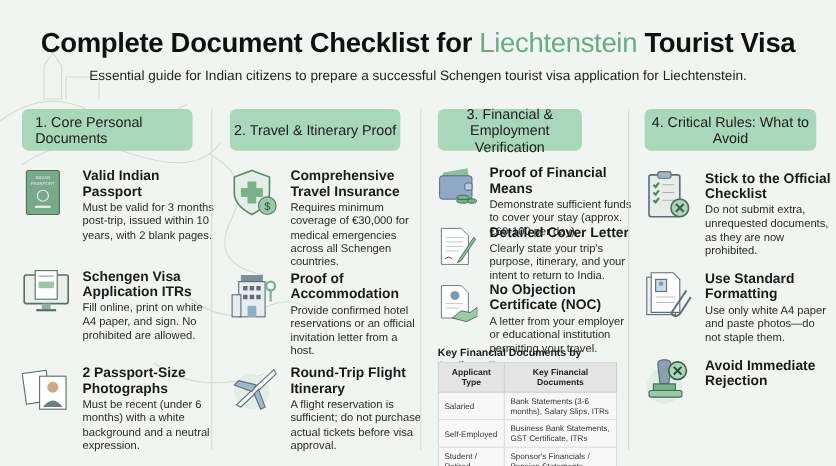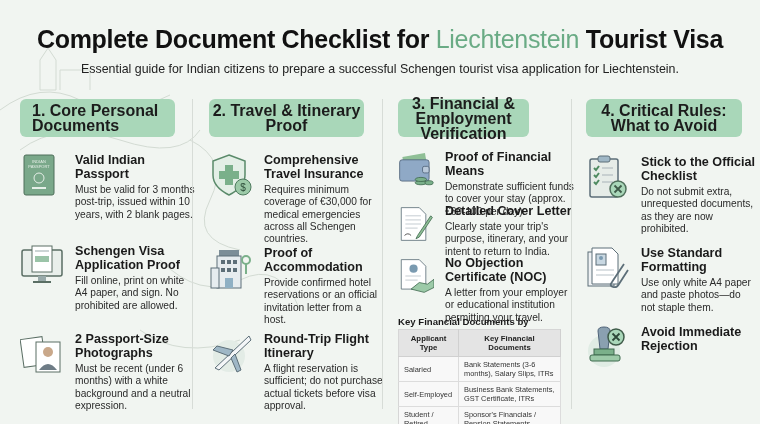--- a/index.html
+++ b/index.html
@@ -13,21 +13,21 @@
     .bg-deco { position: absolute; left: 0; top: 0; width: 760px; height: 424px; pointer-events: none; }
     .header { position: absolute; top: 24px; left: 0; width: 760px; text-align: center; }
     .title { font-size: 25px; font-weight: bold; letter-spacing: -0.3px; color: #111; line-height: 30px; }
     .title .accent { color: #6aab85; font-weight: normal; }
     .subtitle { margin-top: 8px; font-size: 12.4px; color: #222; }
     .columns { position: absolute; top: 99px; left: 0; width: 760px; height: 320px; }
     .col { position: absolute; top: 0; height: 320px; }
     .divider { position: absolute; top: 100px; width: 1px; height: 310px; background: #d7dcd7; }
     .col-head {
       background: #a9d7b9; border-radius: 6px; height: 38px;
-      font-weight: bold; font-size: 16px; color: #1c1c1c; line-height: 15px;
+      font-weight: normal; font-size: 13px; color: #1c1c1c; line-height: 15px;
       display: flex; align-items: center; justify-content: center; text-align: center; padding: 0 0;
     }
     .col-head.left { justify-content: flex-start; text-align: left; padding-left: 12px; }
     .item { position: absolute; left: 0; display: flex; }
     .icon { width: 44px; height: 44px; flex: none; margin-right: 11px; }
     .icon svg { width: 44px; height: 44px; }
     .item-title { font-weight: bold; font-size: 12.6px; line-height: 14px; color: #1a1a1a; margin-bottom: 3px; }
     .item-desc { font-size: 10.2px; line-height: 12.3px; color: #2a2a2a; }
     .table-title { position: absolute; font-weight: bold; font-size: 9.6px; color: #1a1a1a; }
     table.fin {
@@ -81,21 +81,21 @@
         <svg viewBox="0 0 44 44">
             <rect x="2" y="6" width="40" height="26" rx="2" fill="#e9efeb" stroke="#5a6e64" stroke-width="1.5"></rect>
             <rect x="12" y="2" width="20" height="26" fill="#fff" stroke="#5a6e64"></rect>
             <rect x="15" y="12" width="14" height="6" fill="#9bc4a8"></rect>
             <line x1="15" y1="7" x2="29" y2="7" stroke="#9aa"></line>
             <rect x="18" y="32" width="8" height="5" fill="#9aa"></rect>
             <rect x="13" y="37" width="18" height="2" fill="#5a6e64"></rect>
           </svg>
       </div>
       <div>
-        <div class="item-title">Schengen Visa Application Proof</div>
+        <div class="item-title">Schengen Visa Application ITRs</div>
         <div class="item-desc">Fill online, print on white A4 paper, and sign. No prohibited are allowed.</div>
       </div>
     </div>
     <div class="item" style="top:233px;width:175px;">
       <div class="icon">
         <svg viewBox="0 0 44 44">
             <rect x="2" y="6" width="22" height="28" fill="#fff" stroke="#5a6e64" transform="rotate(-8 13 20)"></rect>
             <rect x="16" y="10" width="24" height="30" fill="#fff" stroke="#5a6e64"></rect>
             <circle cx="28" cy="20" r="5" fill="#c9a88a"></circle>
             <path d="M19 38 Q28 26 37 38 Z" fill="#6e7c86"></path>

